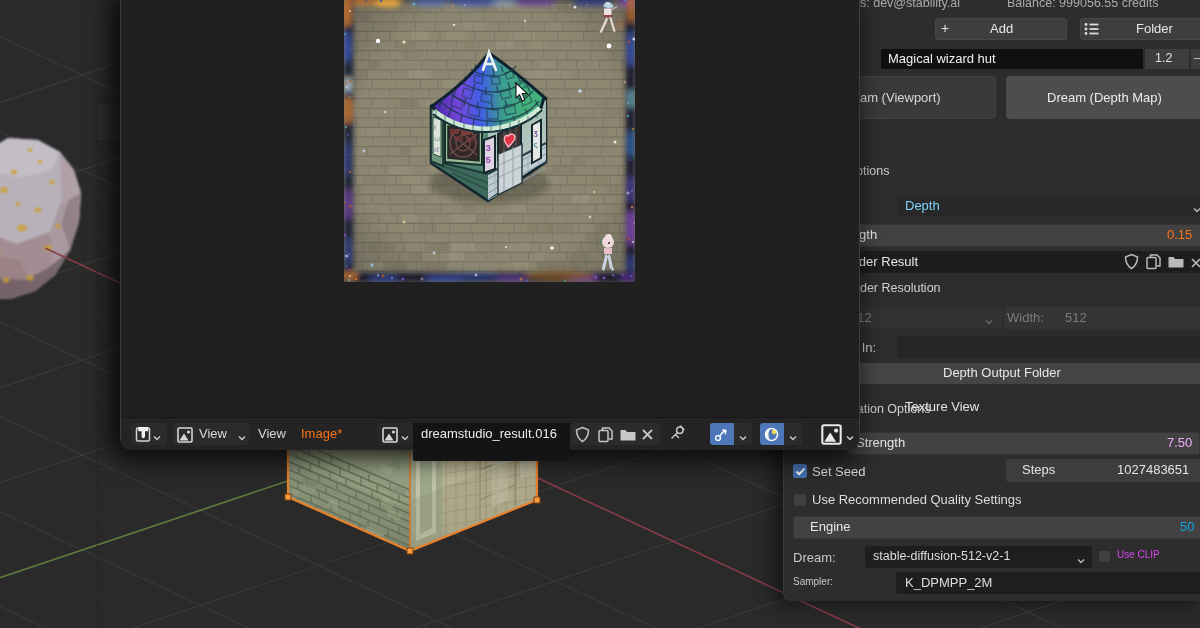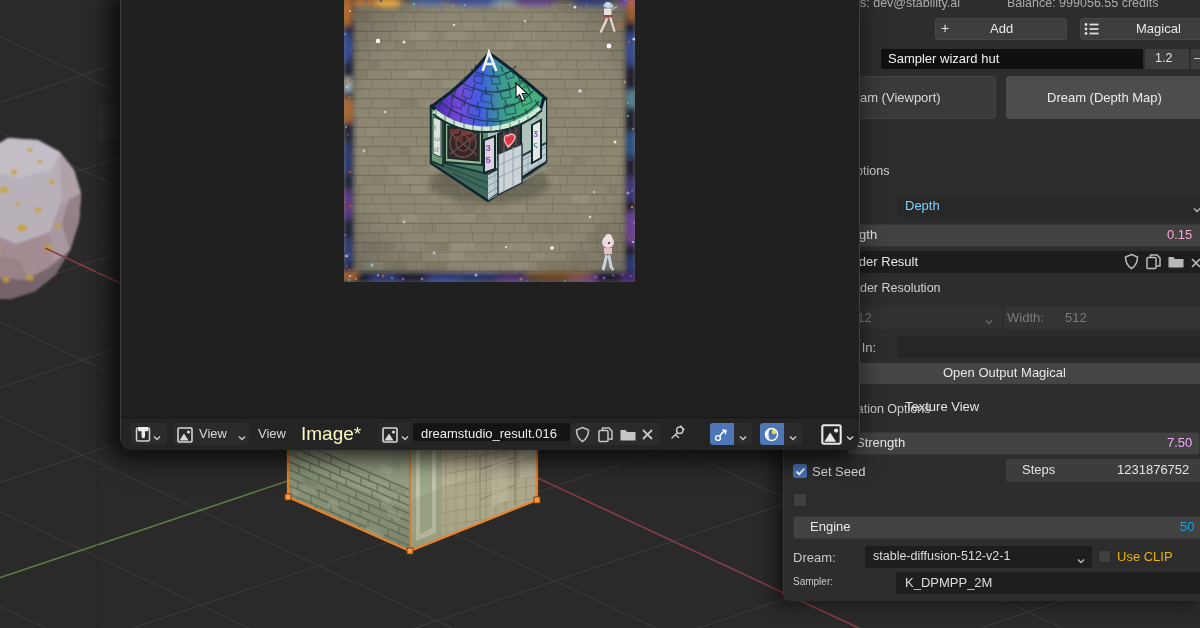--- a/index.html
+++ b/index.html
@@ -256,40 +256,40 @@
     <div style="position:absolute;left:990px;top:21px;font-size:13px;color:#e8e8e8;white-space:nowrap;">Add</div>
     <div style="position:absolute;left:1080px;top:18px;width:126px;height:22px;background:#3e3e3e;border-radius:3px;border:1px solid #474747;box-sizing:border-box;"></div>
     <svg style="position:absolute;left:1084px;top:22px" width="15" height="14" viewBox="0 0 15 14">
       <circle cx="2" cy="2.5" r="1.4" fill="#dcdcdc"></circle>
       <circle cx="2" cy="7" r="1.4" fill="#dcdcdc"></circle>
       <circle cx="2" cy="11.5" r="1.4" fill="#dcdcdc"></circle>
       <rect x="5.5" y="1.6" width="9" height="1.8" fill="#dcdcdc"></rect>
       <rect x="5.5" y="6.1" width="9" height="1.8" fill="#dcdcdc"></rect>
       <rect x="5.5" y="10.6" width="9" height="1.8" fill="#dcdcdc"></rect>
     </svg>
-    <div style="position:absolute;left:1136px;top:21px;font-size:13px;color:#e8e8e8;white-space:nowrap;">Magical</div>
+    <div style="position:absolute;left:1136px;top:21px;font-size:13px;color:#e8e8e8;white-space:nowrap;">Folder</div>
     <div style="position:absolute;left:881px;top:49px;width:262px;height:20px;background:#101010;border-radius:2px 0 0 2px;"></div>
-    <div style="position:absolute;left:888px;top:51px;font-size:13px;color:#f0f0f0;white-space:nowrap;">Sampler wizard hut</div>
+    <div style="position:absolute;left:888px;top:51px;font-size:13px;color:#f0f0f0;white-space:nowrap;">Magical wizard hut</div>
     <div style="position:absolute;left:1145px;top:49px;width:44px;height:20px;background:#3e3e3e;"></div>
     <div style="position:absolute;left:1155px;top:51px;font-size:12.5px;color:#e3e3e3;white-space:nowrap;">1.2</div>
     <div style="position:absolute;left:1191px;top:49px;width:15px;height:20px;background:#3e3e3e;"></div>
     <div style="position:absolute;left:1194px;top:51px;font-size:12px;color:#cccccc;white-space:nowrap;">–</div>
     <div style="position:absolute;left:789px;top:76px;width:207px;height:43px;background:#3a3a3a;border-radius:4px;border:1px solid #434343;box-sizing:border-box;"></div>
     <div style="position:absolute;left:839px;top:90px;font-size:13px;color:#d9d9d9;white-space:nowrap;">Dream (Viewport)</div>
     <div style="position:absolute;left:1006px;top:76px;width:200px;height:43px;background:#4d4d4d;border-radius:4px;"></div>
     <div style="position:absolute;left:1047px;top:90px;font-size:13px;color:#ececec;white-space:nowrap;">Dream (Depth Map)</div>
     <div style="position:absolute;left:788px;top:164px;font-size:12.5px;color:#cfcfcf;white-space:nowrap;">Init Image Options</div>
     <div style="position:absolute;left:897px;top:195px;width:308px;height:22px;background:#282828;border-radius:3px;"></div>
     <div style="position:absolute;left:905px;top:198px;font-size:13px;color:#7dd3fc;white-space:nowrap;">Depth</div>
     <div style="position:absolute;left:1192px;top:201px;width:10px;height:10px;"><svg width="10" height="10" viewBox="0 0 10 10">
         <path d="M2,3.5 L5,6.5 L8,3.5" fill="none" stroke="#b8b8b8" stroke-width="1.4"></path>
       </svg></div>
     <div style="position:absolute;left:800px;top:224px;width:402px;height:23px;background:#424242;border-radius:3px;border:1px solid #363636;box-sizing:border-box;"></div>
     <div style="position:absolute;left:828px;top:227px;font-size:13px;color:#e8e8e8;white-space:nowrap;">Strength</div>
-    <div style="position:absolute;left:1167px;top:227px;font-size:13px;color:#f9a8d4;white-space:nowrap;">0.15</div>
+    <div style="position:absolute;left:1167px;top:227px;font-size:13px;color:#f97316;white-space:nowrap;">0.15</div>
     <div style="position:absolute;left:800px;top:251px;width:405px;height:22px;background:#1d1d1d;border-radius:3px;"></div>
     <div style="position:absolute;left:835px;top:254px;font-size:13px;color:#e9e9e9;white-space:nowrap;">Render Result</div>
     <svg style="position:absolute;left:1123px;top:253px" width="17" height="17" viewBox="0 0 17 17">
       <path d="M8.5,1.5 L14.5,4 C14.5,9 12.5,13 8.5,15.5 C4.5,13 2.5,9 2.5,4 Z" fill="none" stroke="#b9b9b9" stroke-width="1.5"></path>
     </svg>
     <svg style="position:absolute;left:1145px;top:253px" width="17" height="17" viewBox="0 0 17 17">
       <rect x="2" y="4.5" width="9" height="11" rx="1" fill="none" stroke="#b9b9b9" stroke-width="1.5"></rect>
       <path d="M5.5,4.5 V2 h6.5 l3,3 v8 h-3.5" fill="none" stroke="#b9b9b9" stroke-width="1.5"></path>
     </svg>
     <svg style="position:absolute;left:1167px;top:254px" width="18" height="16" viewBox="0 0 18 16">
@@ -304,45 +304,46 @@
     <div style="position:absolute;left:984px;top:313px;width:10px;height:10px;"><svg width="10" height="10" viewBox="0 0 10 10">
         <path d="M2,3.5 L5,6.5 L8,3.5" fill="none" stroke="#6a6a6a" stroke-width="1.4"></path>
       </svg></div>
     <div style="position:absolute;left:1004px;top:307px;width:202px;height:22px;background:#343434;border-radius:3px;"></div>
     <div style="position:absolute;left:1007px;top:310px;font-size:13px;color:#7b7b7b;white-space:nowrap;">Width:</div>
     <div style="position:absolute;left:1065px;top:310px;font-size:13px;color:#7b7b7b;white-space:nowrap;">512</div>
     <div style="position:absolute;left:819px;top:340px;font-size:13px;color:#c8c8c8;white-space:nowrap;">Output In:</div>
     <div style="position:absolute;left:897px;top:336px;width:308px;height:22px;background:#262626;border-radius:3px;"></div>
     <div style="position:absolute;left:905px;top:357px;font-size:13px;color:#e5e5e5;white-space:nowrap;margin-top:42px;">Texture View</div>
     <div style="position:absolute;left:788px;top:363px;width:418px;height:21px;background:#454545;border-radius:3px;"></div>
-    <div style="position:absolute;left:943px;top:365px;font-size:13px;color:#e8e8e8;white-space:nowrap;">Open Output Magical</div>
+    <div style="position:absolute;left:943px;top:365px;font-size:13px;color:#e8e8e8;white-space:nowrap;">Depth Output Folder</div>
     <div style="position:absolute;left:822px;top:402px;font-size:12.5px;color:#cfcfcf;white-space:nowrap;">Generation Options</div>
     <div style="position:absolute;left:848px;top:432px;width:352px;height:23px;background:#424242;border-radius:3px;border:1px solid #363636;box-sizing:border-box;"></div>
     <div style="position:absolute;left:856px;top:435px;font-size:13px;color:#e8e8e8;white-space:nowrap;">Strength</div>
     <div style="position:absolute;left:1167px;top:435px;font-size:13px;color:#f0abfc;white-space:nowrap;">7.50</div>
     <div style="position:absolute;left:793px;top:464px;width:14px;height:14px;background:#4772b3;border-radius:2.5px;"></div>
     <svg style="position:absolute;left:795px;top:466px" width="11" height="11" viewBox="0 0 11 11">
       <path d="M1.5,5.5 L4.2,8.2 L9.5,2.5" fill="none" stroke="#fff" stroke-width="1.8"></path>
     </svg>
     <div style="position:absolute;left:812px;top:464px;font-size:13px;color:#dcdcdc;white-space:nowrap;">Set Seed</div>
     <div style="position:absolute;left:1006px;top:459px;width:200px;height:23px;background:#3d3d3d;border-radius:3px;"></div>
     <div style="position:absolute;left:1022px;top:462px;font-size:13px;color:#e3e3e3;white-space:nowrap;">Steps</div>
-    <div style="position:absolute;left:1117px;top:462px;font-size:13px;color:#e3e3e3;white-space:nowrap;">1231876752</div>
+    <div style="position:absolute;left:1117px;top:462px;font-size:13px;color:#e3e3e3;white-space:nowrap;">1027483651</div>
     <div style="position:absolute;left:793px;top:493px;width:14px;height:14px;background:#3f3f3f;border:1px solid #2a2a2a;border-radius:2.5px;box-sizing:border-box;"></div>
+    <div style="position:absolute;left:812px;top:492px;font-size:13px;color:#dcdcdc;white-space:nowrap;">Use Recommended Quality Settings</div>
     <div style="position:absolute;left:793px;top:516px;width:413px;height:23px;background:#424242;border-radius:3px;border:1px solid #363636;box-sizing:border-box;"></div>
     <div style="position:absolute;left:810px;top:519px;font-size:13px;color:#e8e8e8;white-space:nowrap;">Engine</div>
     <div style="position:absolute;left:1180px;top:519px;font-size:13px;color:#0ea5e9;white-space:nowrap;">50</div>
     <div style="position:absolute;left:793px;top:550px;font-size:13px;color:#c8c8c8;white-space:nowrap;">Dream:</div>
     <div style="position:absolute;left:865px;top:546px;width:227px;height:22px;background:#1e1e1e;border-radius:3px;"></div>
     <div style="position:absolute;left:873px;top:549px;font-size:12.5px;color:#dedede;white-space:nowrap;">stable-diffusion-512-v2-1</div>
     <div style="position:absolute;left:1076px;top:552px;width:10px;height:10px;"><svg width="10" height="10" viewBox="0 0 10 10">
         <path d="M2,3.5 L5,6.5 L8,3.5" fill="none" stroke="#b8b8b8" stroke-width="1.4"></path>
       </svg></div>
     <div style="position:absolute;left:1098px;top:550px;width:13px;height:13px;background:#3f3f3f;border:1px solid #2a2a2a;border-radius:2.5px;box-sizing:border-box;"></div>
-    <div style="position:absolute;left:1117px;top:549px;font-size:13px;color:#eab308;white-space:nowrap;">Use CLIP</div>
+    <div style="position:absolute;left:1117px;top:549px;font-size:10px;color:#d946ef;white-space:nowrap;">Use CLIP</div>
     <div style="position:absolute;left:793px;top:576px;font-size:10px;color:#c8c8c8;white-space:nowrap;">Sampler:</div>
     <div style="position:absolute;left:896px;top:572px;width:310px;height:22px;background:#1e1e1e;border-radius:3px;"></div>
     <div style="position:absolute;left:905px;top:575px;font-size:13px;color:#dedede;white-space:nowrap;">K_DPMPP_2M</div>
 <div style="position:absolute;left:120px;top:-14px;width:738px;height:460px;background:#202020;border-radius:10px;border:1px solid #3e3e3f;box-sizing:content-box;box-shadow:-14px 6px 20px rgba(0,0,0,0.5), 0 14px 24px rgba(0,0,0,0.5);">
 <svg style="position:absolute;left:223px;top:4px;filter:blur(0.35px)" width="291" height="291" viewBox="0 0 291 291">
         <defs>
     <radialGradient id="vign" cx="0.5" cy="0.5" r="0.72">
       <stop offset="0.62" stop-color="#000" stop-opacity="0"></stop>
             <stop offset="0.93" stop-color="#14141c" stop-opacity="0.25"></stop>
             <stop offset="1" stop-color="#14141c" stop-opacity="0.5"></stop>
@@ -1227,31 +1228,31 @@
       <svg style="position:absolute;left:56px;top:440px" width="16" height="16" viewBox="0 0 16 16">
       <rect x="1" y="1" width="14" height="14" rx="1.2" fill="none" stroke="#d8d8d8" stroke-width="1.6"></rect>
       <path d="M2.5,13.5 L7,6.5 L11.5,13.5 Z" fill="#d8d8d8"></path>
       <circle cx="11.5" cy="5" r="1.6" fill="#d8d8d8"></circle>
       </svg>
       <div style="position:absolute;left:78px;top:436px;width:40px;height:22px;font-size:13px;color:#d8d8d8;line-height:22px;">View</div>
       <div style="position:absolute;left:116px;top:442px;width:10px;height:10px;"><svg width="10" height="10" viewBox="0 0 10 10">
           <path d="M2,3.5 L5,6.5 L8,3.5" fill="none" stroke="#c8c8c8" stroke-width="1.5"></path>
         </svg></div>
       <div style="position:absolute;left:137px;top:436px;width:36px;height:22px;font-size:13px;color:#d8d8d8;line-height:22px;">View</div>
-      <div style="position:absolute;left:180px;top:436px;width:56px;height:22px;font-size:19px;color:#fef9c3;line-height:22px;">Image*</div>
+      <div style="position:absolute;left:180px;top:436px;width:56px;height:22px;font-size:13px;color:#f97316;line-height:22px;">Image*</div>
       <div style="position:absolute;left:256px;top:436px;width:36px;height:22px;background:#282828;border-radius:3px;"></div>
       <svg style="position:absolute;left:261px;top:440px" width="16" height="16" viewBox="0 0 16 16">
       <rect x="1" y="1" width="14" height="14" rx="1.2" fill="none" stroke="#d8d8d8" stroke-width="1.6"></rect>
       <path d="M2.5,13.5 L7,6.5 L11.5,13.5 Z" fill="#d8d8d8"></path>
       <circle cx="11.5" cy="5" r="1.6" fill="#d8d8d8"></circle>
       </svg>
       <div style="position:absolute;left:279px;top:442px;width:10px;height:10px;"><svg width="10" height="10" viewBox="0 0 10 10">
           <path d="M2,3.5 L5,6.5 L8,3.5" fill="none" stroke="#c8c8c8" stroke-width="1.5"></path>
         </svg></div>
-      <div style="position:absolute;left:292px;top:436px;width:157px;height:18px;background:#141414;border-radius:2px;font-size:13px;color:#d8d8d8;line-height:22px;padding-left:8px;box-sizing:border-box;white-space:nowrap;overflow:hidden;color:#ececec;">dreamstudio_result.016</div>
+      <div style="position:absolute;left:292px;top:436px;width:157px;height:38px;background:#141414;border-radius:2px;font-size:13px;color:#d8d8d8;line-height:22px;padding-left:8px;box-sizing:border-box;white-space:nowrap;overflow:hidden;color:#ececec;">dreamstudio_result.016</div>
       <div style="position:absolute;left:450px;top:436px;width:89px;height:22px;background:#2b2b2b;border-radius:3px;"></div>
       <svg style="position:absolute;left:453px;top:439px" width="17" height="17" viewBox="0 0 17 17">
       <path d="M8.5,1.5 L14.5,4 C14.5,9 12.5,13 8.5,15.5 C4.5,13 2.5,9 2.5,4 Z" fill="none" stroke="#c0c0c0" stroke-width="1.5"></path>
       </svg>
       <svg style="position:absolute;left:476px;top:439px" width="17" height="17" viewBox="0 0 17 17">
       <rect x="2" y="4.5" width="9" height="11" rx="1" fill="none" stroke="#c6c6c6" stroke-width="1.5"></rect>
       <path d="M5.5,4.5 V2 h6.5 l3,3 v8 h-3.5" fill="none" stroke="#c6c6c6" stroke-width="1.5"></path>
       </svg>
       <svg style="position:absolute;left:498px;top:440px" width="18" height="16" viewBox="0 0 18 16">
       <path d="M1.5,3 h5 l1.5,2 h8.5 v8.5 h-15 Z" fill="#c6c6c6"></path>

